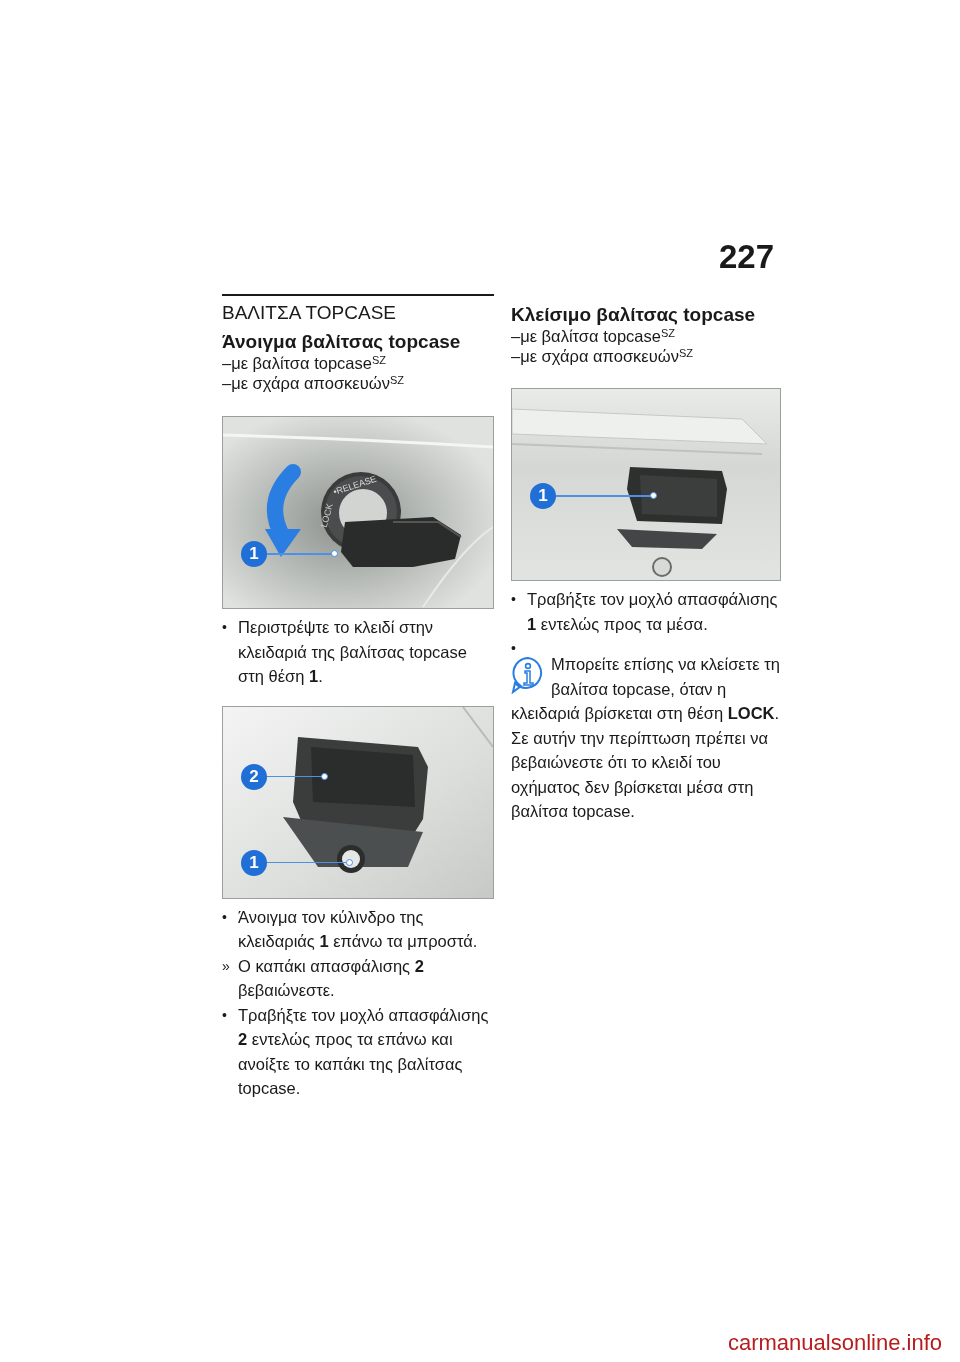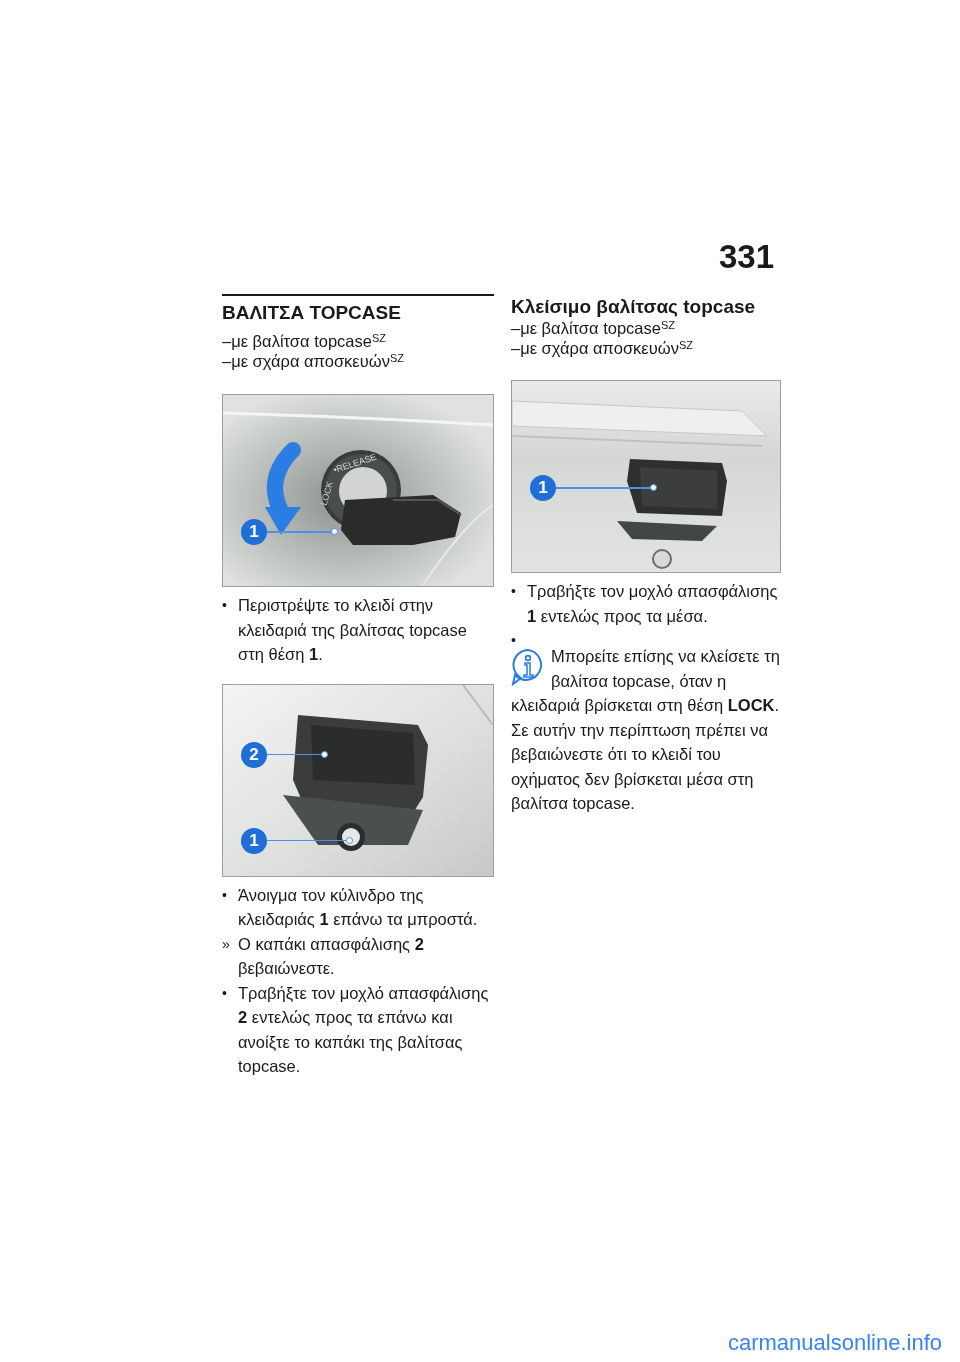--- a/index.html
+++ b/index.html
@@ -8,21 +8,21 @@
     font-family: "Liberation Sans", sans-serif; color: #1a1a1a; overflow: hidden;
   }
   .page-number {
     position: absolute; top: 238px; right: 186px;
     font-size: 33px; font-weight: bold; letter-spacing: 0px;
   }
   .col { position: absolute; width: 272px; }
   .col-left { left: 222px; top: 294px; }
   .col-right { left: 511px; top: 294px; }
   .section-rule { height: 2px; background: #1a1a1a; margin-bottom: 6px; }
-  .section-title { font-size: 19px; font-weight: bold; line-height: 22px; margin: 0 0 7px 0; }
+  .section-title { font-size: 19px; font-weight: normal; line-height: 22px; margin: 0 0 7px 0; }
   .sub-title { font-size: 19px; font-weight: bold; line-height: 22px; margin: 0; }
   .cond { font-size: 16.5px; line-height: 20px; margin: 0; }
   .cond sup { font-size: 11px; vertical-align: 5px; line-height: 0; text-align: right; }
   .figure {
     border: 1px solid #9aa0a0; position: relative; overflow: hidden;
     background: linear-gradient(160deg, #eef0ee 0%, #d6d9d6 45%, #b9bdb9 100%);
   }
   .callout {
     position: absolute; width: 26px; height: 26px; border-radius: 50%;
     background: #1f6fd6; color: #fff; font-weight: bold; font-size: 17px;
@@ -30,31 +30,32 @@
   }
   .leader { position: absolute; height: 1.5px; background: #4f8fe6; }
   .leader-dot { position: absolute; width: 5px; height: 5px; border-radius: 50%; background: #ffffff; border: 1px solid #4f8fe6; }
   .steps { list-style: none; margin: 0; padding: 0; }
   .steps li { position: relative; padding-left: 16px; font-size: 16.5px; line-height: 24.5px; }
   .steps li .mark { position: absolute; left: 0; top: 0; font-size: 14px; }
   .note { position: relative; font-size: 16.5px; line-height: 24.5px; margin-top: 16px; }
   .note-icon { float: left; width: 34px; height: 38px; margin: 4px 6px 0 0; }
   b { font-weight: bold; }
   .watermark {
-    position: absolute; right: 18px; bottom: 6px; font-size: 22px; color: #3b82f6; text-align: right;
+    position: absolute; right: 18px; bottom: 6px; font-size: 22px; color: #b91c1c; text-align: right;
   }
 </style>
 </head>
 <body>
 
-<div class="page-number">331</div>
+<div class="page-number">227</div>
 
 <div class="col col-left">
   <div class="section-rule"></div>
   <h1 class="section-title">ΒΑΛΙΤΣΑ TOPCASE</h1>
+  <h2 class="sub-title">Άνοιγμα βαλίτσας topcase</h2>
   <p class="cond"><span>–με βαλίτσα topcase</span><sup>SZ</sup></p>
   <p class="cond"><span>–με σχάρα αποσκευών</span><sup>SZ</sup></p>
 
   <div class="figure" style="width:270px;height:191px;margin-top:23px;">
     <svg width="270" height="191" viewBox="0 0 270 191">
       <defs>
         <radialGradient id="shade1" cx="0.45" cy="0.55" r="0.6">
           <stop offset="0" stop-color="#8d918d"></stop>
           <stop offset="0.5" stop-color="#b6bab6"></stop>
           <stop offset="1" stop-color="#dfe2df"></stop>
@@ -109,21 +110,21 @@
   </div>
 
   <ul class="steps" style="margin-top:6px;">
     <li><span class="mark">•</span><span>Άνοιγμα τον κύλινδρο της κλειδαριάς </span><b>1</b><span> επάνω τα μπροστά.</span></li>
     <li><span class="mark">»</span><span>Ο καπάκι απασφάλισης </span><b>2</b><span> βεβαιώνεστε.</span></li>
     <li><span class="mark">•</span><span>Τραβήξτε τον μοχλό απασφάλισης </span><b>2</b><span> εντελώς προς τα επάνω και ανοίξτε το καπάκι της βαλίτσας topcase.</span></li>
   </ul>
 </div>
 
 <div class="col col-right" style="width:272px;">
-  <h2 class="sub-title" style="margin-top:2px;">Κλείσιμο βαλίτσας topcase</h2>
+  <h2 class="sub-title" style="margin-top:10px;">Κλείσιμο βαλίτσας topcase</h2>
   <p class="cond"><span>–με βαλίτσα topcase</span><sup>SZ</sup></p>
   <p class="cond"><span>–με σχάρα αποσκευών</span><sup>SZ</sup></p>
 
   <div class="figure" style="width:268px;height:191px;margin-top:22px;">
     <svg width="268" height="191" viewBox="0 0 268 191">
       <defs>
         <linearGradient id="shade3" x1="0" y1="0" x2="0" y2="1">
           <stop offset="0" stop-color="#e9ebe9"></stop>
           <stop offset="0.4" stop-color="#d4d7d4"></stop>
           <stop offset="1" stop-color="#e2e4e2"></stop>

